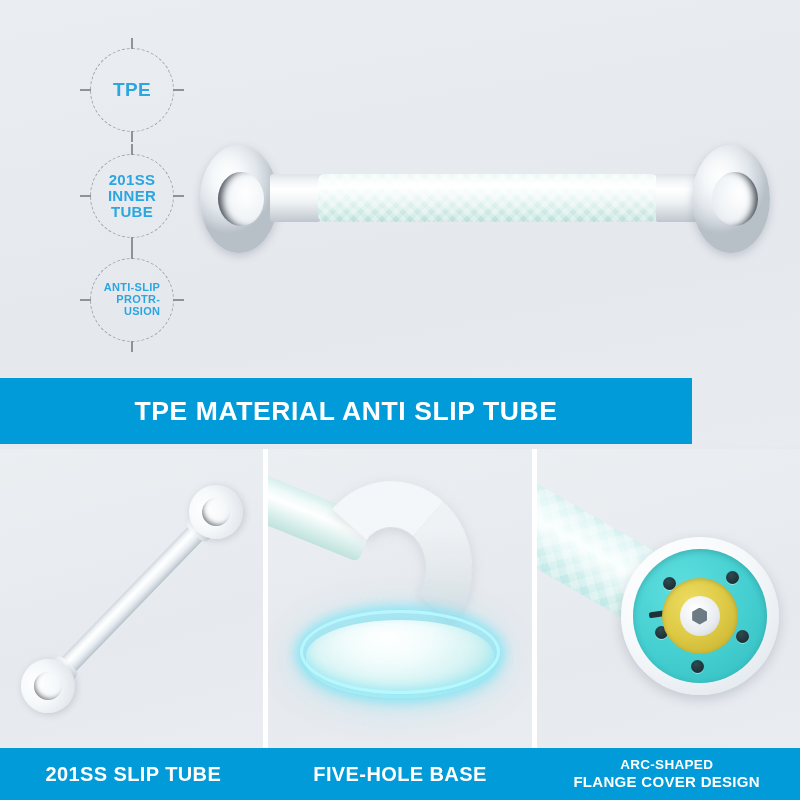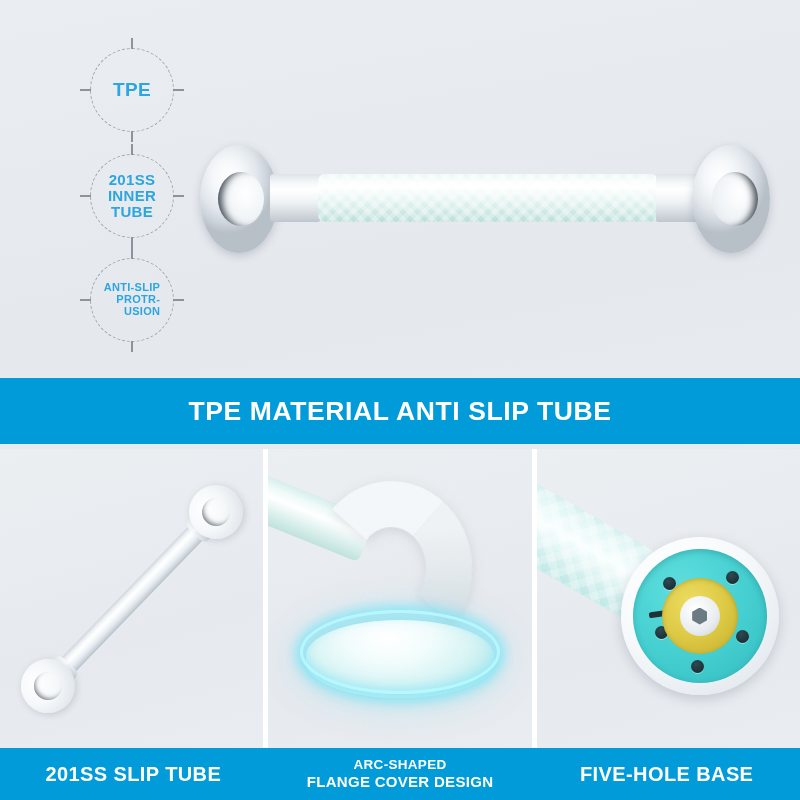--- a/index.html
+++ b/index.html
@@ -126,21 +126,21 @@
     top: 27px; width: 46px; height: 54px;
     border-radius: 50%;
     background: radial-gradient(ellipse at 60% 40%, #ffffff 0%, #f0f4f7 55%, #dde3e9 100%);
   }
   .socket.left  { left: 18px; box-shadow: inset 7px 0 7px -3px rgba(30,38,48,.80); }
   .socket.right { left: 512px; box-shadow: inset -7px 0 7px -3px rgba(30,38,48,.80); }
 
   
   .banner {
     position: absolute;
-    left: 0; top: 378px; width: 800px; height: 66px;
+    left: 0; top: 378px; width: 692px; height: 66px;
     background: #019bd9;
     display: flex; align-items: center; justify-content: center;
   }
   .banner-title {
     color: #ffffff;
     font-size: 26.5px;
     font-weight: bold;
     letter-spacing: .6px;
     white-space: nowrap;
   }
@@ -443,21 +443,21 @@
         </div>
       </div>
     </div>
   </div>
 
   <div class="caption-bar">
     <div class="caption">
       <span class="big">201SS SLIP TUBE</span>
     </div>
     <div class="caption">
+      <span class="big">FIVE-HOLE BASE</span>
+    </div>
+    <div class="caption">
       <span class="l1">ARC-SHAPED</span>
       <span class="l2">FLANGE COVER DESIGN</span>
     </div>
-    <div class="caption">
-      <span class="big">FIVE-HOLE BASE</span>
-    </div>
   </div>
 
 </div>
 
 </body></html>

